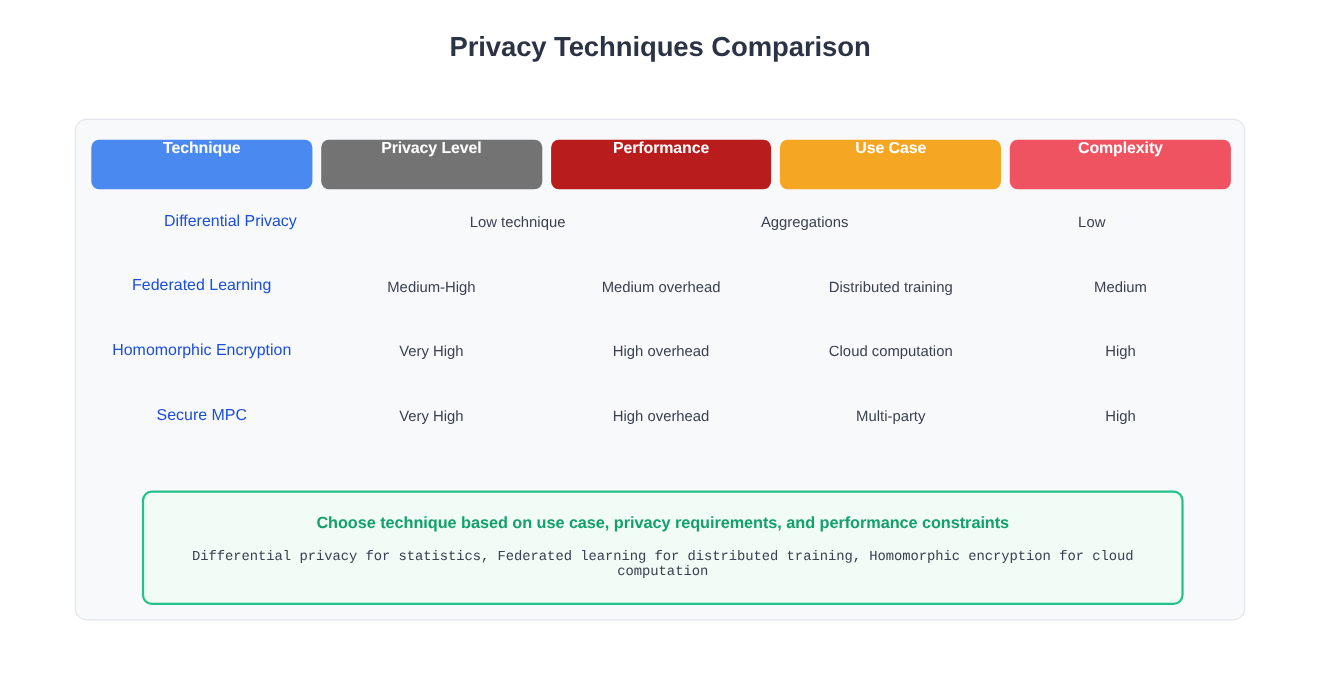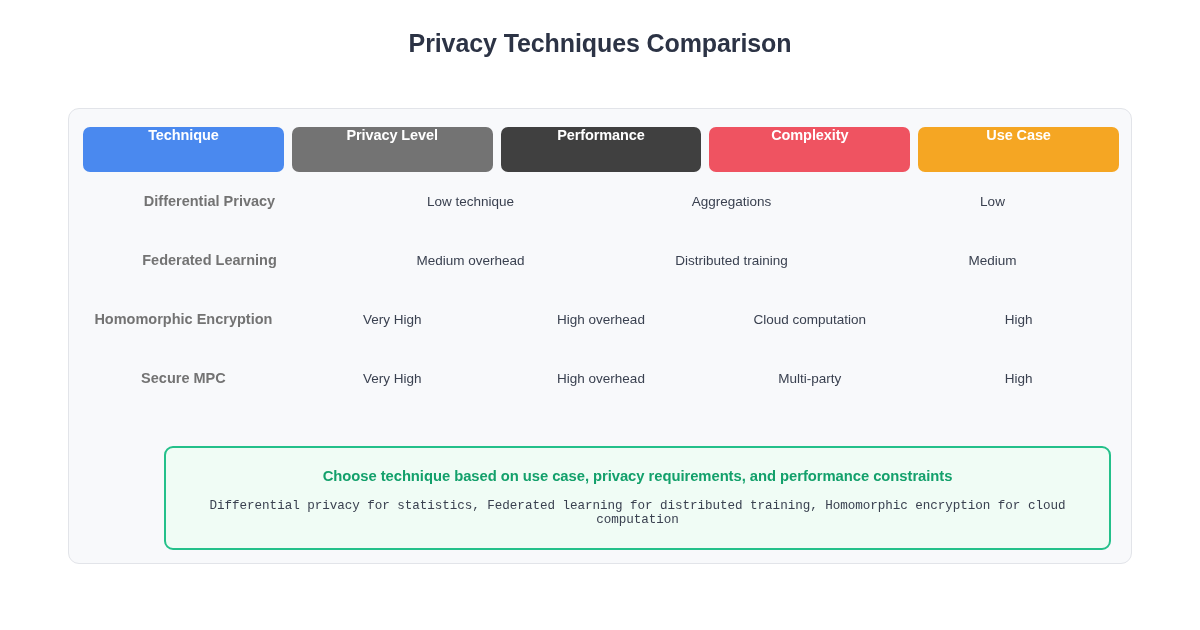--- a/index.html
+++ b/index.html
@@ -78,36 +78,35 @@
 
   .td {
     flex: 1 1 0;
     text-align: center;
     font-size: 13.5px;
     color: #3a4150;
     line-height: 1.3;
   }
 
   .td.first {
-    font-weight: bold;
-    color: #737373;
+    font-weight: normal;
+    color: #1d4ed8;
     font-size: 14.5px;
   }
 
   .callout {
     position: absolute;
     left: 60px;
     top: 337px;
     width: 947px;
     border: 2px solid #24c08a;
     border-radius: 9px;
     background: #f0fcf5;
     padding: 20px 18px 21px 18px;
     text-align: center;
-    margin-left: 35px;
   }
 
   .callout-title {
     font-size: 14.8px;
     font-weight: bold;
     color: #13a06b;
     letter-spacing: -0.05px;
   }
 
   .callout-sub {
@@ -129,40 +128,41 @@
 
     <div class="table">
 
       <div class="header-row" id="header-row">
           <div class="th" style="background: rgb(74, 137, 239);">
             <span>Technique</span>
           </div>
           <div class="th" style="background: #737373;">
             <span>Privacy Level</span>
           </div>
-          <div class="th" style="background: #404040;">
+          <div class="th" style="background: #b91c1c;">
             <span>Performance</span>
+          </div>
+          <div class="th" style="background: rgb(245, 166, 35);">
+            <span>Use Case</span>
           </div>
           <div class="th" style="background: rgb(239, 83, 97);">
             <span>Complexity</span>
-          </div>
-          <div class="th" style="background: rgb(245, 166, 35);">
-            <span>Use Case</span>
           </div>
         </div>
 
       <div class="body-rows" id="body-rows">
           <div class="tr">
             <div class="td first">Differential Privacy</div>
             <div class="td">Low technique</div>
             <div class="td">Aggregations</div>
             <div class="td">Low</div>
           </div>
           <div class="tr">
             <div class="td first">Federated Learning</div>
+            <div class="td">Medium-High</div>
             <div class="td">Medium overhead</div>
             <div class="td">Distributed training</div>
             <div class="td">Medium</div>
           </div>
           <div class="tr">
             <div class="td first">Homomorphic Encryption</div>
             <div class="td">Very High</div>
             <div class="td">High overhead</div>
             <div class="td">Cloud computation</div>
             <div class="td">High</div>

